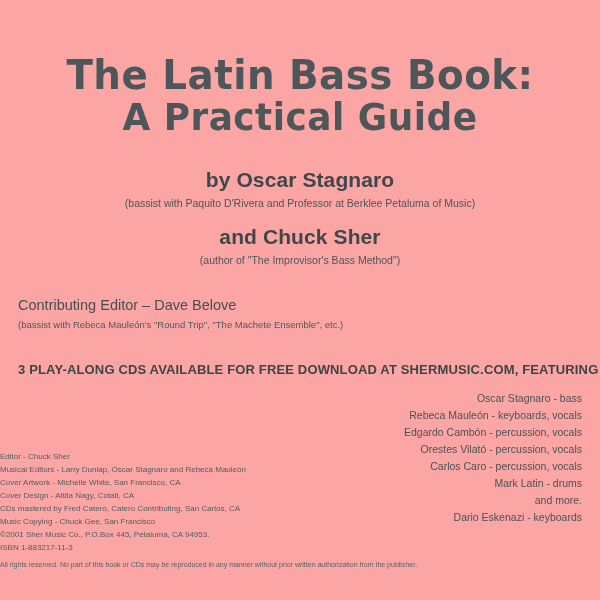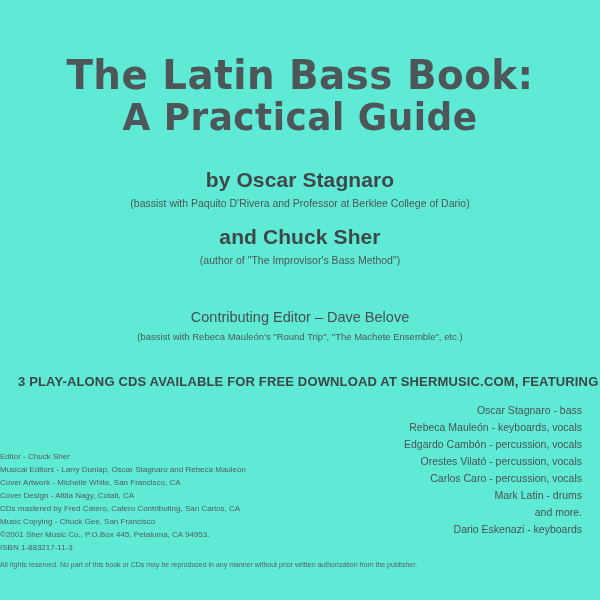--- a/index.html
+++ b/index.html
@@ -17,21 +17,21 @@
 
   .cover {
     position: relative;
     width: 600px;
     height: 600px;
     box-sizing: border-box;
     padding: 0 18px;
     display: flex;
     flex-direction: column;
     align-items: center;
-    background: #5eead4;
+    background: #fca5a5;
   }
 
   
   .title-block {
     width: 100%;
     text-align: center;
     margin-top: 54px;
   }
   .title-line1 {
     font-family: "DejaVu Sans", sans-serif;
@@ -74,22 +74,21 @@
     line-height: 1.5;
     margin-top: 2px;
   }
   .author-name.second {
     margin-top: 11px;
   }
 
   
   .contrib-block {
     width: 100%;
-    text-align: center;
-    margin-top: 38px;
+    margin-top: 26px;
   }
   .contrib-name {
     font-size: 14.5px;
     color: #474f51;
     line-height: 1.4;
   }
   .contrib-sub {
     font-size: 9.5px;
     color: #50585a;
     line-height: 1.5;
@@ -145,21 +144,21 @@
 
 <div class="cover">
 
   <div class="title-block">
     <div class="title-line1">The Latin Bass Book:</div>
     <div class="title-line2">A Practical Guide</div>
   </div>
 
   <div class="authors-block">
     <div class="author-name">by Oscar Stagnaro</div>
-    <div class="author-sub">(bassist with Paquito D'Rivera and Professor at Berklee College of Dario)</div>
+    <div class="author-sub">(bassist with Paquito D'Rivera and Professor at Berklee Petaluma of Music)</div>
     <div class="author-name second">and Chuck Sher</div>
     <div class="author-sub">(author of "The Improvisor's Bass Method")</div>
   </div>
 
   <div class="contrib-block">
     <div class="contrib-name">Contributing Editor – Dave Belove</div>
     <div class="contrib-sub">(bassist with Rebeca Mauleón's "Round Trip", "The Machete Ensemble", etc.)</div>
   </div>
 
   <div class="cd-banner">3 PLAY-ALONG CDS AVAILABLE FOR FREE DOWNLOAD AT SHERMUSIC.COM, FEATURING</div>

